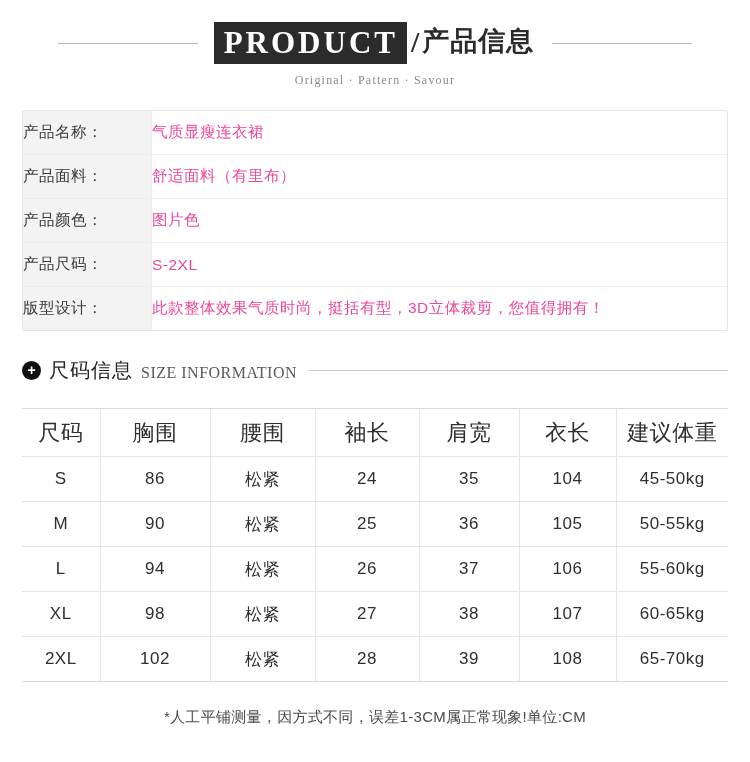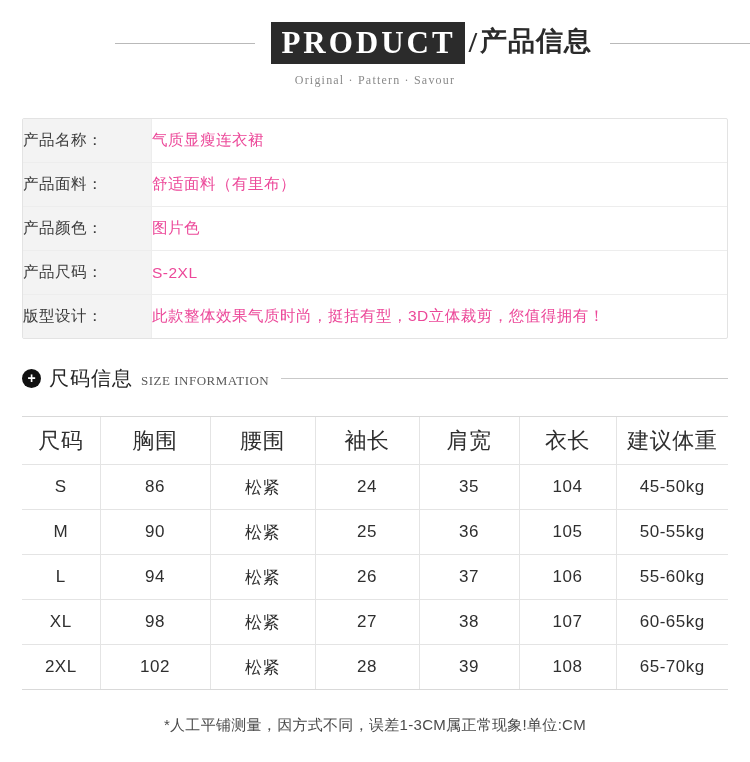--- a/index.html
+++ b/index.html
@@ -22,21 +22,21 @@
   }
 
   
   .banner {
     padding-top: 22px;
     text-align: center;
   }
   .banner-title-row {
     display: flex;
     align-items: center;
-    justify-content: flex-end;
+    justify-content: center;
     gap: 16px;
   }
   .banner-rule {
     height: 1px;
     background: #b9b9b9;
     width: 140px;
   }
   .banner-title {
     display: inline-flex;
     align-items: stretch;
@@ -70,21 +70,21 @@
   .banner-sub {
     margin-top: 9px;
     font-size: 12px;
     color: #8a8a8a;
     letter-spacing: 1.2px;
     font-family: "Liberation Serif", "DejaVu Serif", serif;
   }
 
   
   .info-wrap {
-    margin: 30px 22px 0 22px;
+    margin: 22px 22px 0 22px;
     border: 1px solid #e3e3e3;
     border-radius: 2px;
     box-sizing: border-box;
   }
   table.info {
     width: 100%;
     border-collapse: collapse;
     table-layout: fixed;
   }
   table.info td {
@@ -129,21 +129,21 @@
     text-align: center;
     font-weight: bold;
     flex: 0 0 auto;
   }
   .size-head-cn {
     font-size: 20px;
     color: #222;
     letter-spacing: 1px;
   }
   .size-head-en {
-    font-size: 13px;
+    font-size: 16px;
     color: #5a5a5a;
     font-family: "Liberation Serif", "DejaVu Serif", serif;
     letter-spacing: 0.5px;
     position: relative;
     top: 2px;
   }
   .size-head-rule {
     flex: 1 1 auto;
     height: 1px;
     background: #c9c9c9;

